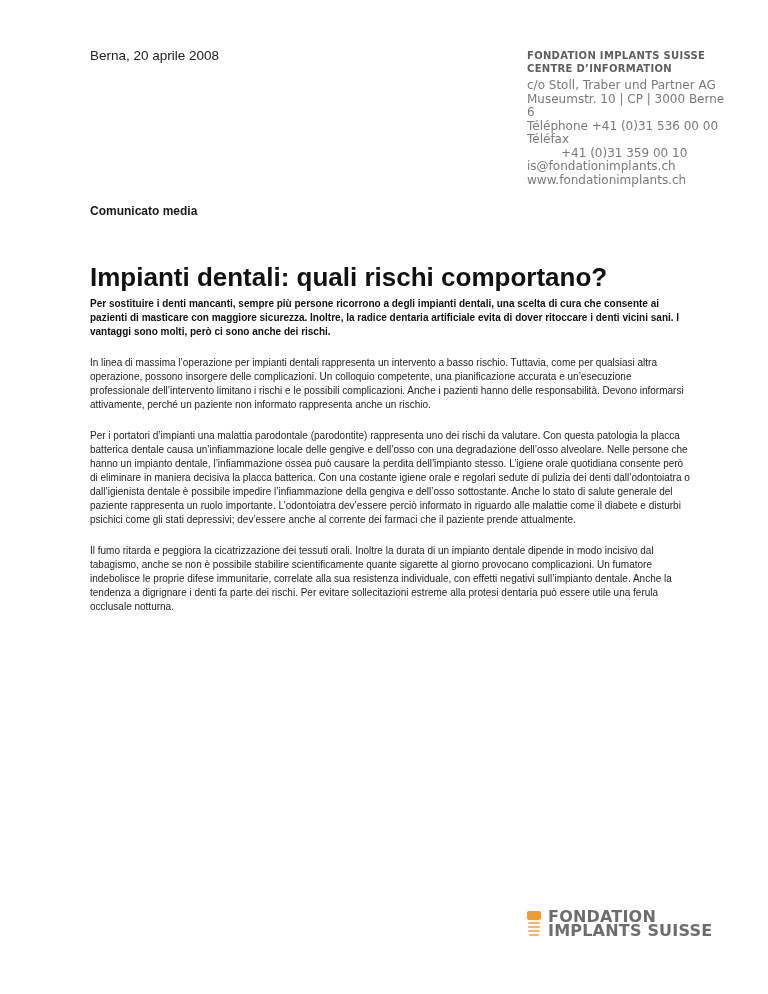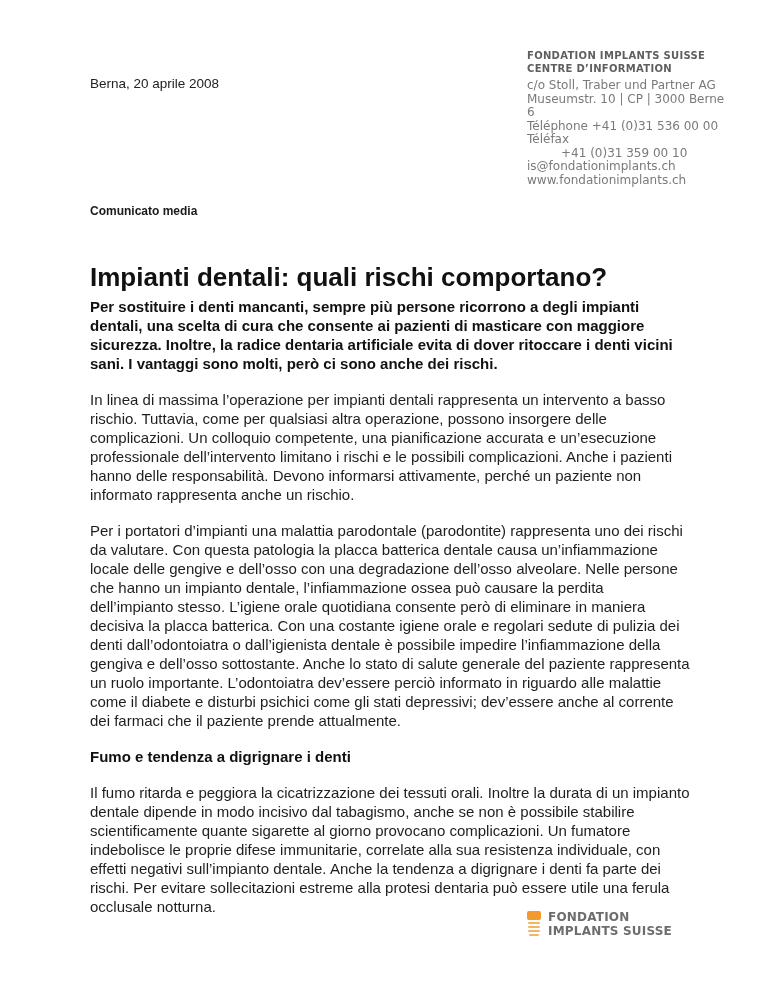--- a/index.html
+++ b/index.html
@@ -14,21 +14,20 @@
       overflow: hidden;
       font-family: "Liberation Sans", sans-serif;
       color: #1a1a1a;
     }
     .date {
       position: absolute;
       left: 90px;
       top: 48px;
       font-size: 13.5px;
       color: #222;
-      margin-top: 28px;
     }
     .org-header {
       position: absolute;
       left: 527px;
       top: 49px;
       width: 200px;
       font-family: "DejaVu Sans", sans-serif;
       color: #6b6b6b;
     }
     .org-header .org-name {
@@ -65,22 +64,22 @@
       font-size: 26px;
       font-weight: bold;
       color: #111;
       margin: 0;
     }
     .content {
       position: absolute;
       left: 90px;
       top: 297px;
       width: 600px;
-      font-size: 15px;
-      line-height: 19px;
+      font-size: 10px;
+      line-height: 14px;
       color: #1e1e1e;
     }
     .content p {
       margin: 0 0 17px 0;
     }
     .content .lead {
       font-weight: bold;
       color: #111;
     }
     .content .subhead {
@@ -113,21 +112,21 @@
     .logo-mark .thread {
       position: absolute;
       left: 1px;
       width: 12px;
       height: 2px;
       background: #f5b363;
       border-radius: 1px;
     }
     .logo-text {
       font-family: "DejaVu Sans", sans-serif;
-      font-size: 12px;
+      font-size: 16px;
       font-weight: bold;
       line-height: 14px;
       color: #6d6d6d;
       letter-spacing: 0.2px;
     }
   </style>
 </head>
 <body>
 
 <div class="date">Berna, 20 aprile 2008</div>
@@ -151,21 +150,20 @@
 </div>
 
 <div class="section-label">Comunicato media</div>
 
 <h1 class="main-title">Impianti dentali: quali rischi comportano?</h1>
 
 <div class="content">
   <p class="lead">Per sostituire i denti mancanti, sempre più persone ricorrono a degli impianti dentali, una scelta di cura che consente ai pazienti di masticare con maggiore sicurezza. Inoltre, la radice dentaria artificiale evita di dover ritoccare i denti vicini sani. I vantaggi sono molti, però ci sono anche dei rischi.</p>
   <p>In linea di massima l’operazione per impianti dentali rappresenta un intervento a basso rischio. Tuttavia, come per qualsiasi altra operazione, possono insorgere delle complicazioni. Un colloquio competente, una pianificazione accurata e un’esecuzione professionale dell’intervento limitano i rischi e le possibili complicazioni. Anche i pazienti hanno delle responsabilità. Devono informarsi attivamente, perché un paziente non informato rappresenta anche un rischio.</p>
   <p>Per i portatori d’impianti una malattia parodontale (parodontite) rappresenta uno dei rischi da valutare. Con questa patologia la placca batterica dentale causa un’infiammazione locale delle gengive e dell’osso con una degradazione dell’osso alveolare. Nelle persone che hanno un impianto dentale, l’infiammazione ossea può causare la perdita dell’impianto stesso. L’igiene orale quotidiana consente però di eliminare in maniera decisiva la placca batterica. Con una costante igiene orale e regolari sedute di pulizia dei denti dall’odontoiatra o dall’igienista dentale è possibile impedire l’infiammazione della gengiva e dell’osso sottostante. Anche lo stato di salute generale del paziente rappresenta un ruolo importante. L’odontoiatra dev’essere perciò informato in riguardo alle malattie come il diabete e disturbi psichici come gli stati depressivi; dev’essere anche al corrente dei farmaci che il paziente prende attualmente.</p>
-  <div class="subhead">Fumo e tendenza a digrignare i denti</div>
   <p>Il fumo ritarda e peggiora la cicatrizzazione dei tessuti orali. Inoltre la durata di un impianto dentale dipende in modo incisivo dal tabagismo, anche se non è possibile stabilire scientificamente quante sigarette al giorno provocano complicazioni. Un fumatore indebolisce le proprie difese immunitarie, correlate alla sua resistenza individuale, con effetti negativi sull’impianto dentale. Anche la tendenza a digrignare i denti fa parte dei rischi. Per evitare sollecitazioni estreme alla protesi dentaria può essere utile una ferula occlusale notturna.</p>
 </div>
 
 <div class="logo">
   <div class="logo-mark">
     <div class="cap"></div>
     <div class="thread" style="top:11px;"></div>
     <div class="thread" style="top:15px;"></div>
     <div class="thread" style="top:19px;"></div>
     <div class="thread" style="top:23px; width:10px; left:2px;"></div>

